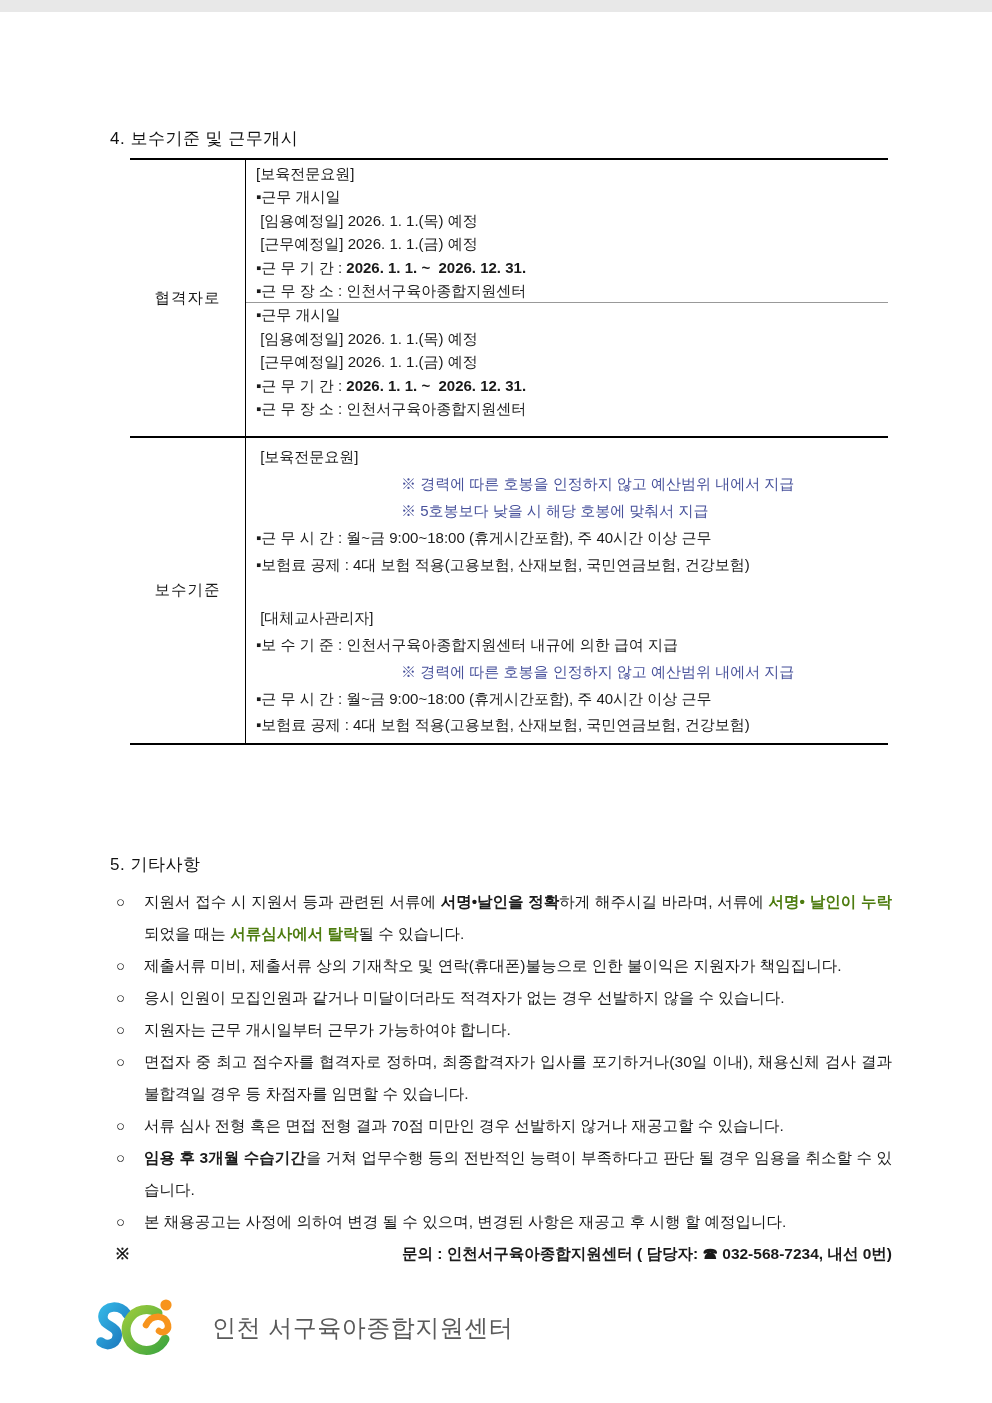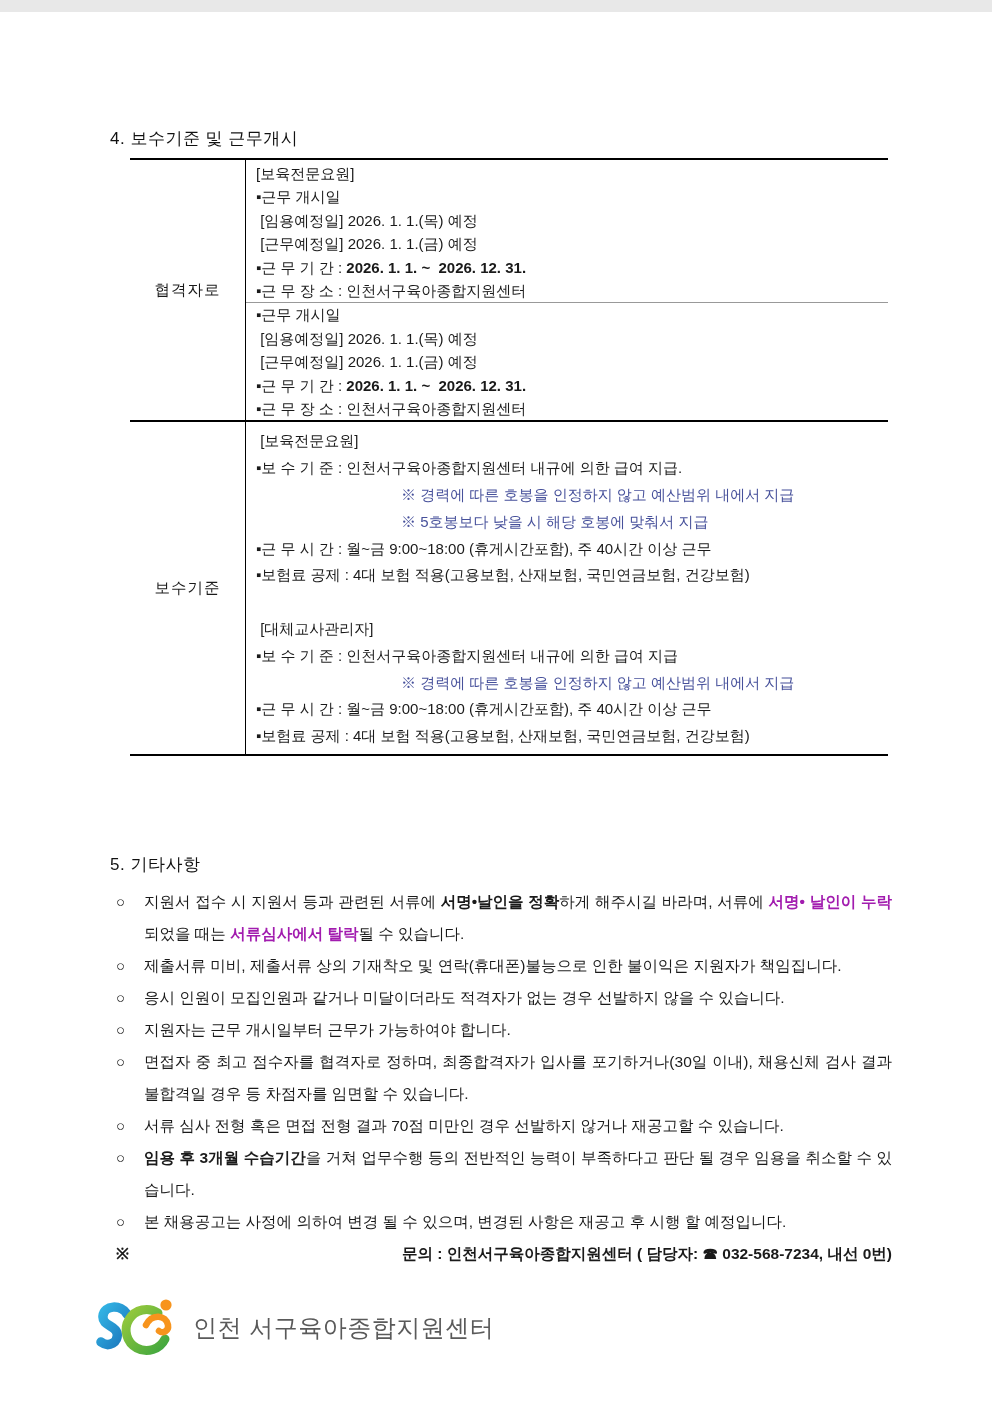--- a/index.html
+++ b/index.html
@@ -23,54 +23,54 @@
     border-bottom:2.2px solid #000;
   }
   .trow { display:flex; }
   .trow + .trow { border-top:2px solid #000; }
   .tlabel {
     width:115px; flex-shrink:0;
     border-right:1.6px solid #000;
     display:flex; align-items:center; justify-content:center;
     font-size:15.5px; letter-spacing:1px;
   }
-  .tcontent { flex:1; padding:2px 8px 0 10px; min-width:0; }
+  .tcontent { flex:1; padding:2px 8px 16px 10px; min-width:0; }
   .row-1 .tcontent { padding-top:6px; padding-bottom:4px; }
 
   .tline { white-space:pre-wrap; font-size:15px; }
   .row-0 .tline { line-height:23.4px; }
   .row-1 .tline { line-height:26.8px; }
   .ind-1 { padding-left:128px; }
   .ind-2 { padding-left:145px; }
 
   .block-divider { border-top:1px solid #999; margin:0 -8px 0 -10px; height:0; }
   .block-gap { height:26.8px; }
 
   .seg-n  { }
   .seg-b  { font-weight:bold; }
   .seg-sb { color:#47519B; }
-  .seg-bb { color:#a21caf; font-weight:bold; }
+  .seg-bb { color:#4d7c0f; font-weight:bold; }
 
   
   .sec5 { position:absolute; top:842px; left:110px; width:782px; }
   .notes { margin-top:10px; }
   .note { display:flex; margin-left:6px; }
   .note-marker {
     width:28px; flex-shrink:0;
     font-size:15px; line-height:32px;
   }
   .note-marker.bold { font-weight:bold; font-size:15.5px; }
   .note-text {
     flex:1; font-size:15.5px; line-height:32px;
     text-align:justify;
   }
   .note-text.bold-all { font-weight:bold; text-align:right; }
 
   
-  .footer { position:absolute; top:1284px; left:95px; display:flex; align-items:center; gap:0; }
+  .footer { position:absolute; top:1284px; left:95px; display:flex; align-items:center; gap:19px; }
   .logo-mark { display:block; }
   .org-name { font-size:24px; color:#5a5a5a; font-weight:500; letter-spacing:0.5px; }
 </style>
 </head>
 <body>
 
 <div class="page">
 
   <div class="sec4">
     <div class="sec-heading">4. 보수기준 및 근무개시</div>
@@ -94,21 +94,20 @@
               <div class="tline ind-0"><span class="seg-n">▪근 무 기 간 : </span><span class="seg-b">2026. 1. 1. ~  2026. 12. 31.</span></div>
               <div class="tline ind-0"><span class="seg-n">▪근 무 장 소 : 인천서구육아종합지원센터</span></div>
             </div>
           </div>
         </div>
         <div class="trow row-1">
           <div class="tlabel">보수기준</div>
           <div class="tcontent">
             <div>
               <div class="tline ind-0"> [보육전문요원]</div>
-              <div class="tline ind-0"><span class="seg-n">▪보 수 기 준 : 인천서구육아종합지원센터 내규에 의한 급여 지급.</span></div>
               <div class="tline ind-2"><span class="seg-sb">※ 경력에 따른 호봉을 인정하지 않고 예산범위 내에서 지급</span></div>
               <div class="tline ind-2"><span class="seg-sb">※ 5호봉보다 낮을 시 해당 호봉에 맞춰서 지급</span></div>
               <div class="tline ind-0"><span class="seg-n">▪근 무 시 간 : 월~금 9:00~18:00 (휴게시간포함), 주 40시간 이상 근무</span></div>
               <div class="tline ind-0"><span class="seg-n">▪보험료 공제 : 4대 보험 적용(고용보험, 산재보험, 국민연금보험, 건강보험)</span></div>
             </div>
             <div class="block-gap"></div>
             <div>
               <div class="tline ind-0"> [대체교사관리자]</div>
               <div class="tline ind-0"><span class="seg-n">▪보 수 기 준 : 인천서구육아종합지원센터 내규에 의한 급여 지급</span></div>
               <div class="tline ind-2"><span class="seg-sb">※ 경력에 따른 호봉을 인정하지 않고 예산범위 내에서 지급</span></div>

